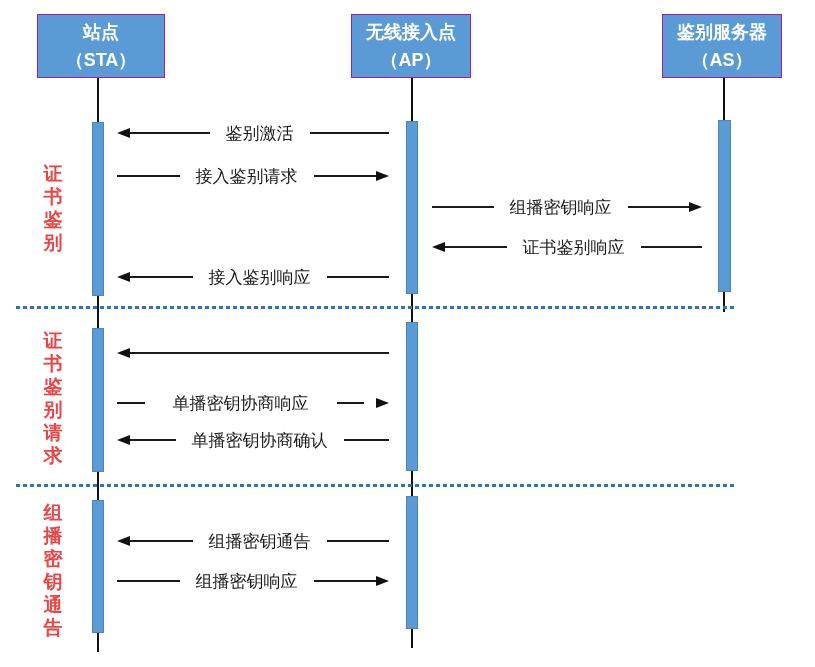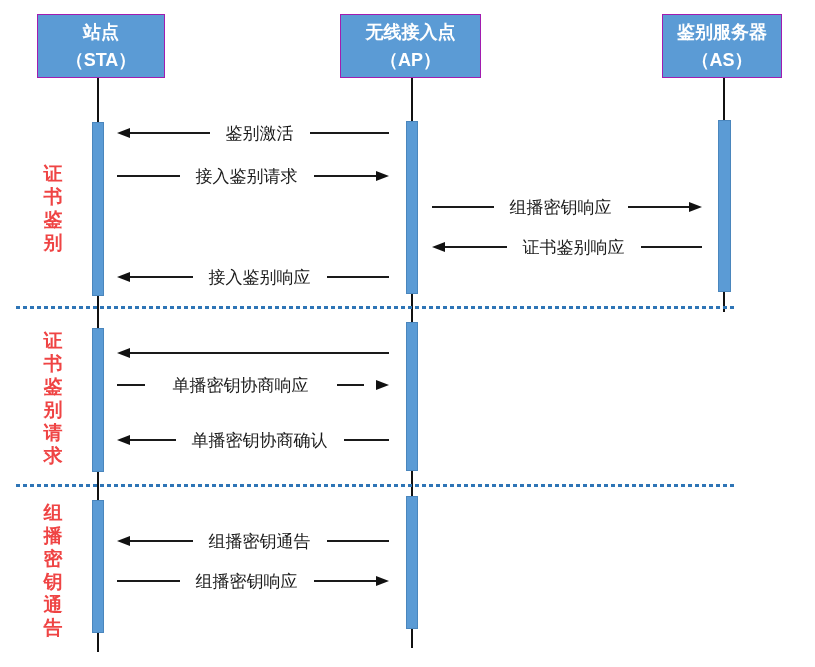--- a/index.html
+++ b/index.html
@@ -107,21 +107,21 @@
 </style>
 </head>
 <body>
 
 <div class="canvas">
 
   <div class="actor" style="left:37px; width:128px;">
     <span>站点</span>
     <span>（STA）</span>
   </div>
-  <div class="actor" style="left:340px; width:141px;">
+  <div class="actor" style="left:351px; width:120px;">
     <span>无线接入点</span>
     <span>（AP）</span>
   </div>
   <div class="actor" style="left:662px; width:120px;">
     <span>鉴别服务器</span>
     <span>（AS）</span>
   </div>
 
   <div class="lifeline" style="left:97px;  top:78px; height:574px;"></div>
   <div class="lifeline" style="left:411px; top:78px; height:570px;"></div>
@@ -176,21 +176,21 @@
     <span class="txt">接入鉴别响应</span>
     <span class="seg"></span>
   </div>
 
   <div class="msg" style="left:117px; top:341px; width:272px;">
     <span class="arrowhead pt-left"></span>
     <span class="seg"></span>
     <span class="seg"></span>
   </div>
 
-  <div class="msg" style="left:117px; top:373px; width:272px;gap:12px;">
+  <div class="msg" style="left:117px; top:391px; width:272px;gap:12px;">
     <span class="seg"></span>
     <span class="txt">单播密钥协商响应</span>
     <span class="seg"></span>
     <span class="arrowhead pt-right"></span>
   </div>
 
   <div class="msg" style="left:117px; top:428px; width:272px;">
     <span class="arrowhead pt-left"></span>
     <span class="seg"></span>
     <span class="txt">单播密钥协商确认</span>

